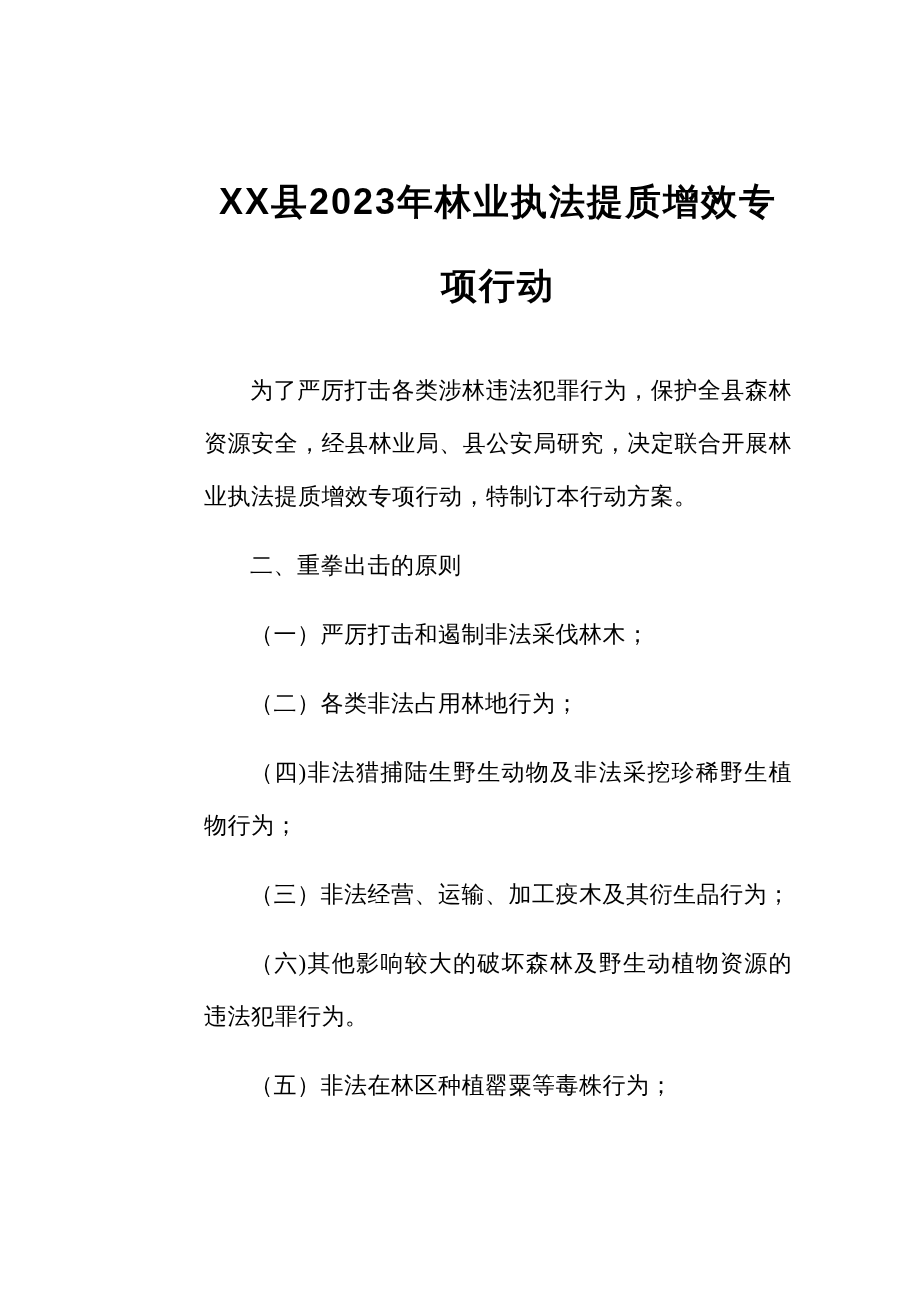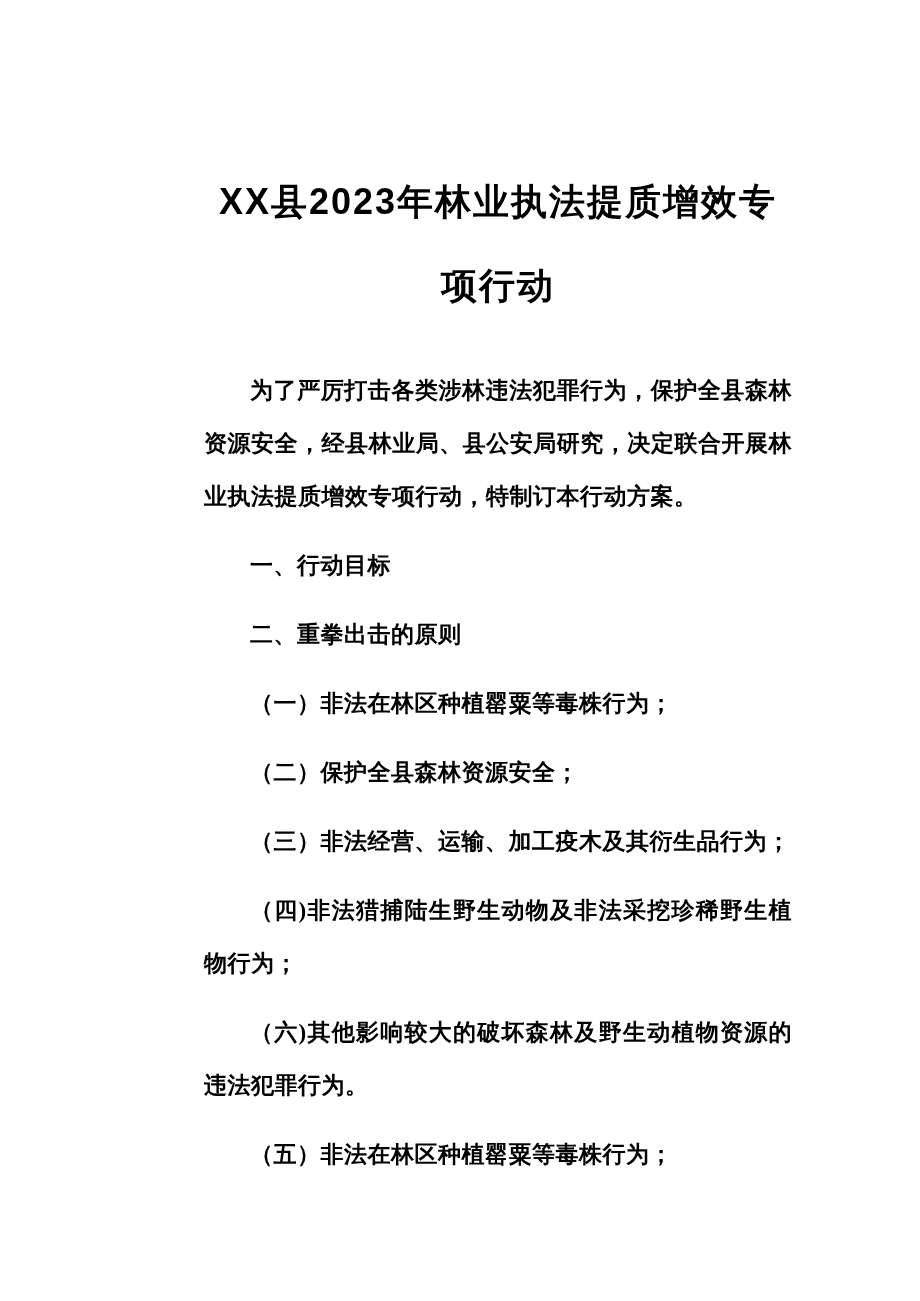--- a/index.html
+++ b/index.html
@@ -33,47 +33,45 @@
       margin-top: 36px;
     }
 
     .para {
       font-size: 23px;
       line-height: 53px;
       text-align: justify;
       text-indent: 2em;
       letter-spacing: 0.5px;
       word-break: break-all;
-      font-weight: bold;
     }
   </style>
 </head>
 <body>
 
 <div class="page">
 
   <div class="doc-title">
     <div>XX县2023年林业执法提质增效专项行动</div>
   </div>
 
   <div class="doc-body">
     <p class="para">为了严厉打击各类涉林违法犯罪行为，保护全县森林资源安全，经县林业局、县公安局研究，决定联合开展林业执法提质增效专项行动，特制订本行动方案。</p>
 
-    <p class="para">一、行动目标</p>
 
 
     <p class="para">二、重拳出击的原则</p>
 
-    <p class="para">（一）非法在林区种植罂粟等毒株行为；</p>
+    <p class="para">（一）严厉打击和遏制非法采伐林木；</p>
 
-    <p class="para">（二）保护全县森林资源安全；</p>
+    <p class="para">（二）各类非法占用林地行为；</p>
+
+    <p class="para">（四)非法猎捕陆生野生动物及非法采挖珍稀野生植物行为；</p>
 
     <p class="para">（三）非法经营、运输、加工疫木及其衍生品行为；</p>
-
-    <p class="para">（四)非法猎捕陆生野生动物及非法采挖珍稀野生植物行为；</p>
 
     <p class="para">（六)其他影响较大的破坏森林及野生动植物资源的违法犯罪行为。</p>
 
     <p class="para">（五）非法在林区种植罂粟等毒株行为；</p>
 
   </div>
 
 </div>
 
 </body></html>

